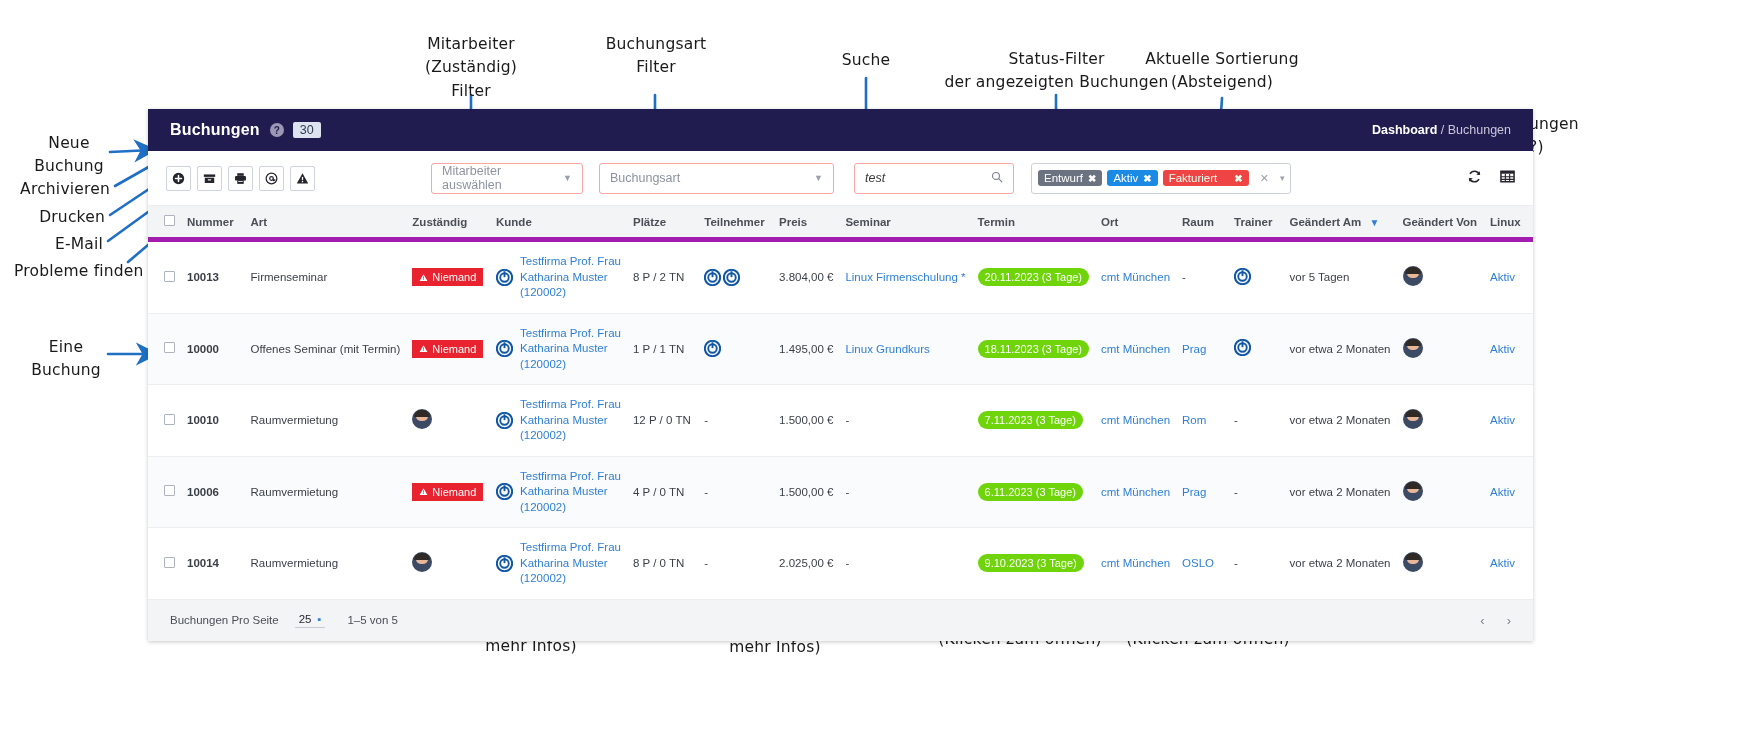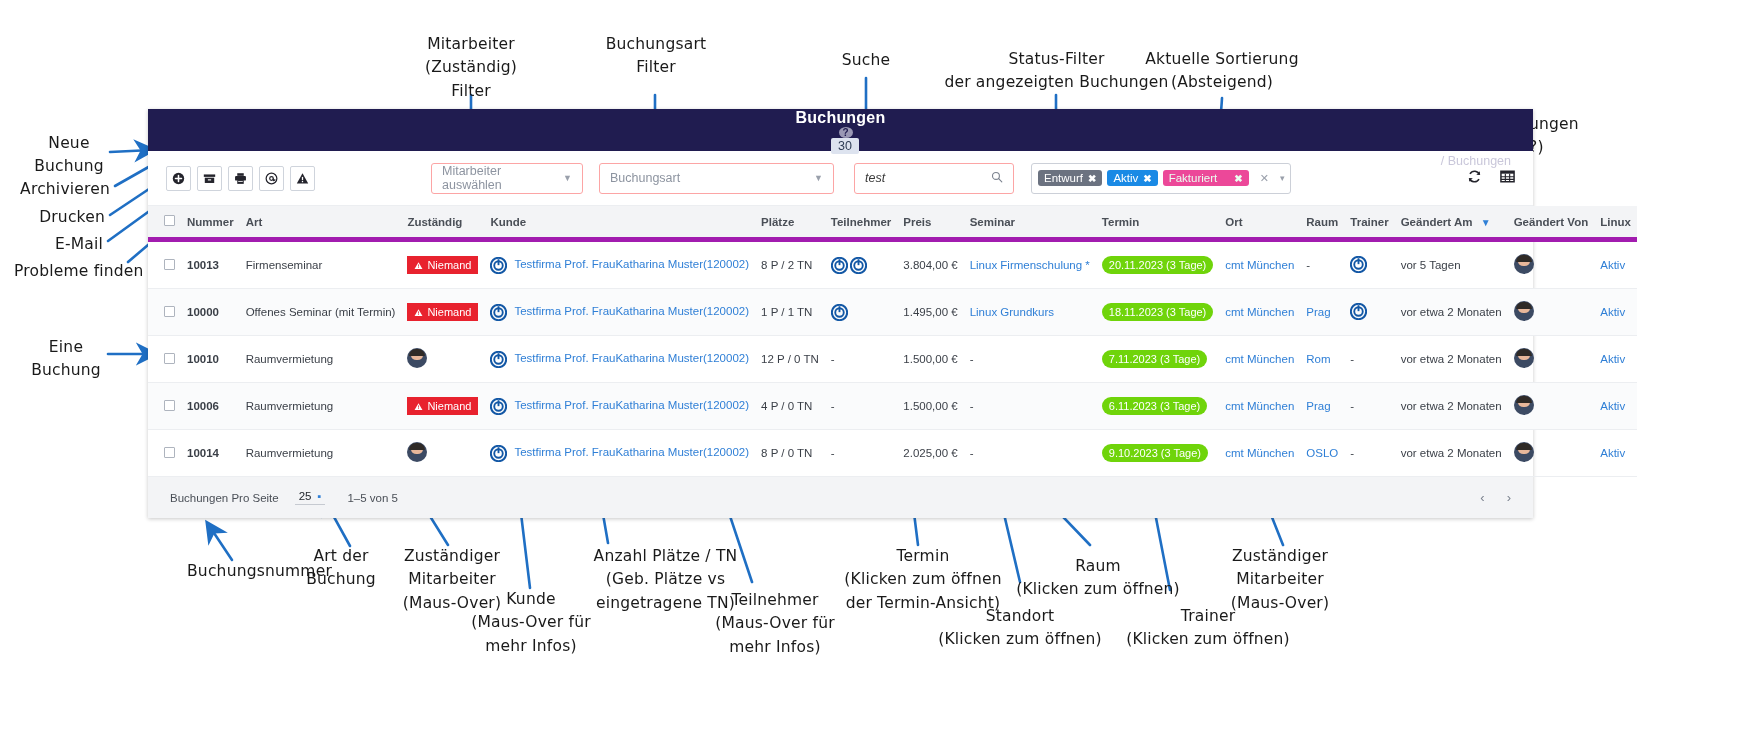--- a/index.html
+++ b/index.html
@@ -30,21 +30,21 @@
   
   .app {
     position:absolute; left:148px; top:109px;
     width:1385px;
     background:#ffffff;
     box-shadow:0 1px 4px rgba(0,0,0,.22);
   }
 
   .appbar {
     height:42px; background:#201c50; display:flex; align-items:center;
-    padding:0 22px; color:#fff;flex-direction:column;
+    padding:0 22px; color:#fff;
   }
   .appbar .title { font-size:16px; font-weight:bold; letter-spacing:.2px; }
   .appbar .help {
     margin-left:10px; width:14px; height:14px; border-radius:50%;
     background:#9a98b4; color:#201c50; font-size:10px; font-weight:bold;
     display:flex; align-items:center; justify-content:center;
   }
   .appbar .count {
     margin-left:9px; background:#dde3ef; color:#2f3d55; font-size:12.5px;
     padding:1px 7px; border-radius:2px; font-weight:normal;
@@ -74,21 +74,21 @@
   #statusfilter {
     margin-left:17px; min-width:215px; height:31px; border:1px solid #ccd0d8;
     border-radius:3px; background:#fff; display:flex; align-items:center;
     padding:0 6px; gap:5px;
   }
   .chip { font-size:11.5px; color:#fff; padding:2px 6px; border-radius:3px;
           display:flex; align-items:center; gap:5px; white-space:nowrap; }
   .chip .x { font-size:10px; font-weight:bold; }
   .chip.draft { background:#6b7280; }
   .chip.active { background:#1a8ae5; }
-  .chip.invoiced { background:#ec4899; color:#eafff0;gap:17px; }
+  .chip.invoiced { background:#ef4444; color:#eafff0;gap:17px; }
   #statusfilter .clear { margin-left:auto; color:#9aa0ab; font-size:11px; padding-left:6px;}
   #statusfilter .carat { color:#9aa0ab; font-size:9px; padding-left:6px; }
 
   .tbar-right { margin-left:auto; display:flex; align-items:center; gap:18px; color:#2b2b2b; }
 
   
   table.grid { width:100%; border-collapse:collapse; }
   table.grid thead th {
     background:#f3f4f6; font-size:11.5px; color:#4a4f57; font-weight:bold;
     text-align:left; padding:9px 6px; border-bottom:5px solid #a21caf;
@@ -96,21 +96,21 @@
   }
   table.grid tbody td {
     font-size:11.5px; color:#3a3f47; padding:12px 6px; vertical-align:middle;
     border-bottom:1px solid #eceef1; white-space:nowrap;
   }
   tbody tr:nth-child(even) { background:#fafbfc; }
   .cb { width:11px; height:11px; border:1px solid #aeb4be; background:#fff; display:inline-block; border-radius:1px;}
   td.num { font-weight:bold; color:#23272e; }
   a.lnk { color:#2f7fd6; text-decoration:none; }
   .cust { display:flex; align-items:center; gap:7px; }
-  .cust .lines { display:flex; line-height:1.35; }
+  .cust .lines { display:flex; flex-direction:column; line-height:1.35; }
   .badge-none {
     background:#e8222e; color:#fff; font-size:11px; padding:3px 7px;
     border-radius:0; display:inline-flex; align-items:center; gap:4px;
   }
   .date-badge {
     background:#6fd40a; color:#fff; font-size:11px; padding:3px 7px;
     border-radius:9px; display:inline-block;
   }
   .pwr { display:inline-block; }
   .avatar {

